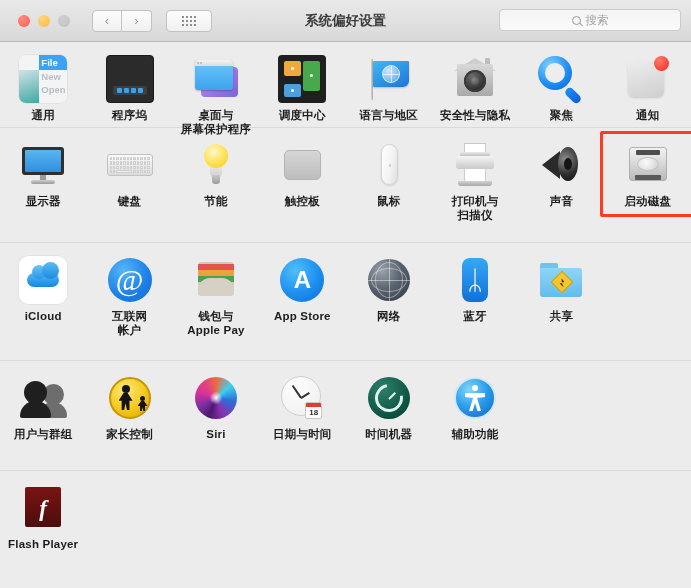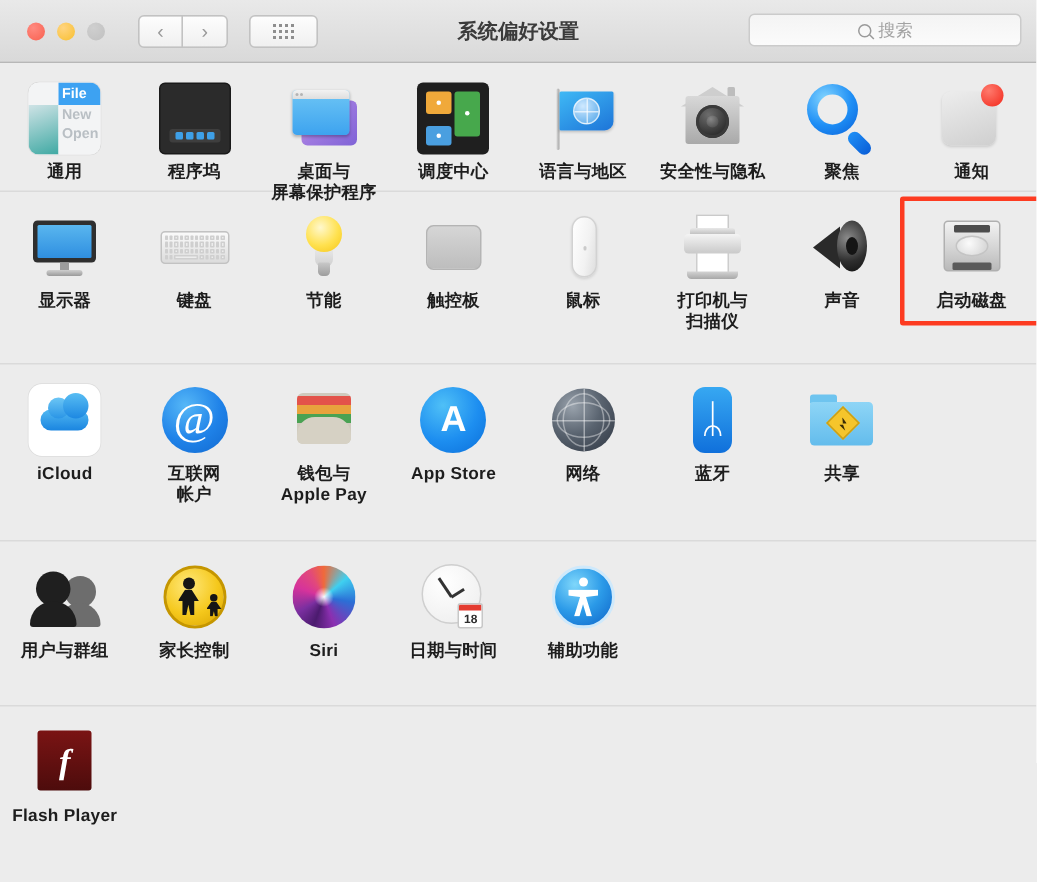--- a/index.html
+++ b/index.html
@@ -995,20 +995,28 @@
             <div class="mh"></div>
             <div class="hh"></div>
             <div class="cal">
               <div class="top"></div>
               <div class="num">18</div>
             </div>
           </div>
           <div class="label">日期与时间</div>
         </div>
         <div class="pane">
+          <div class="icon ic-tm">
+            <div class="cir"></div>
+            <div class="arrow"></div>
+            <div class="hand"></div>
+          </div>
+          <div class="label">时间机器</div>
+        </div>
+        <div class="pane">
           <div class="icon ic-access">
             <div class="cir"></div>
             <div class="head"></div>
             <div class="bod"></div>
           </div>
           <div class="label">辅助功能</div>
         </div>
         <div class="pane empty"></div>
       </div>
       <div class="row row-5">

